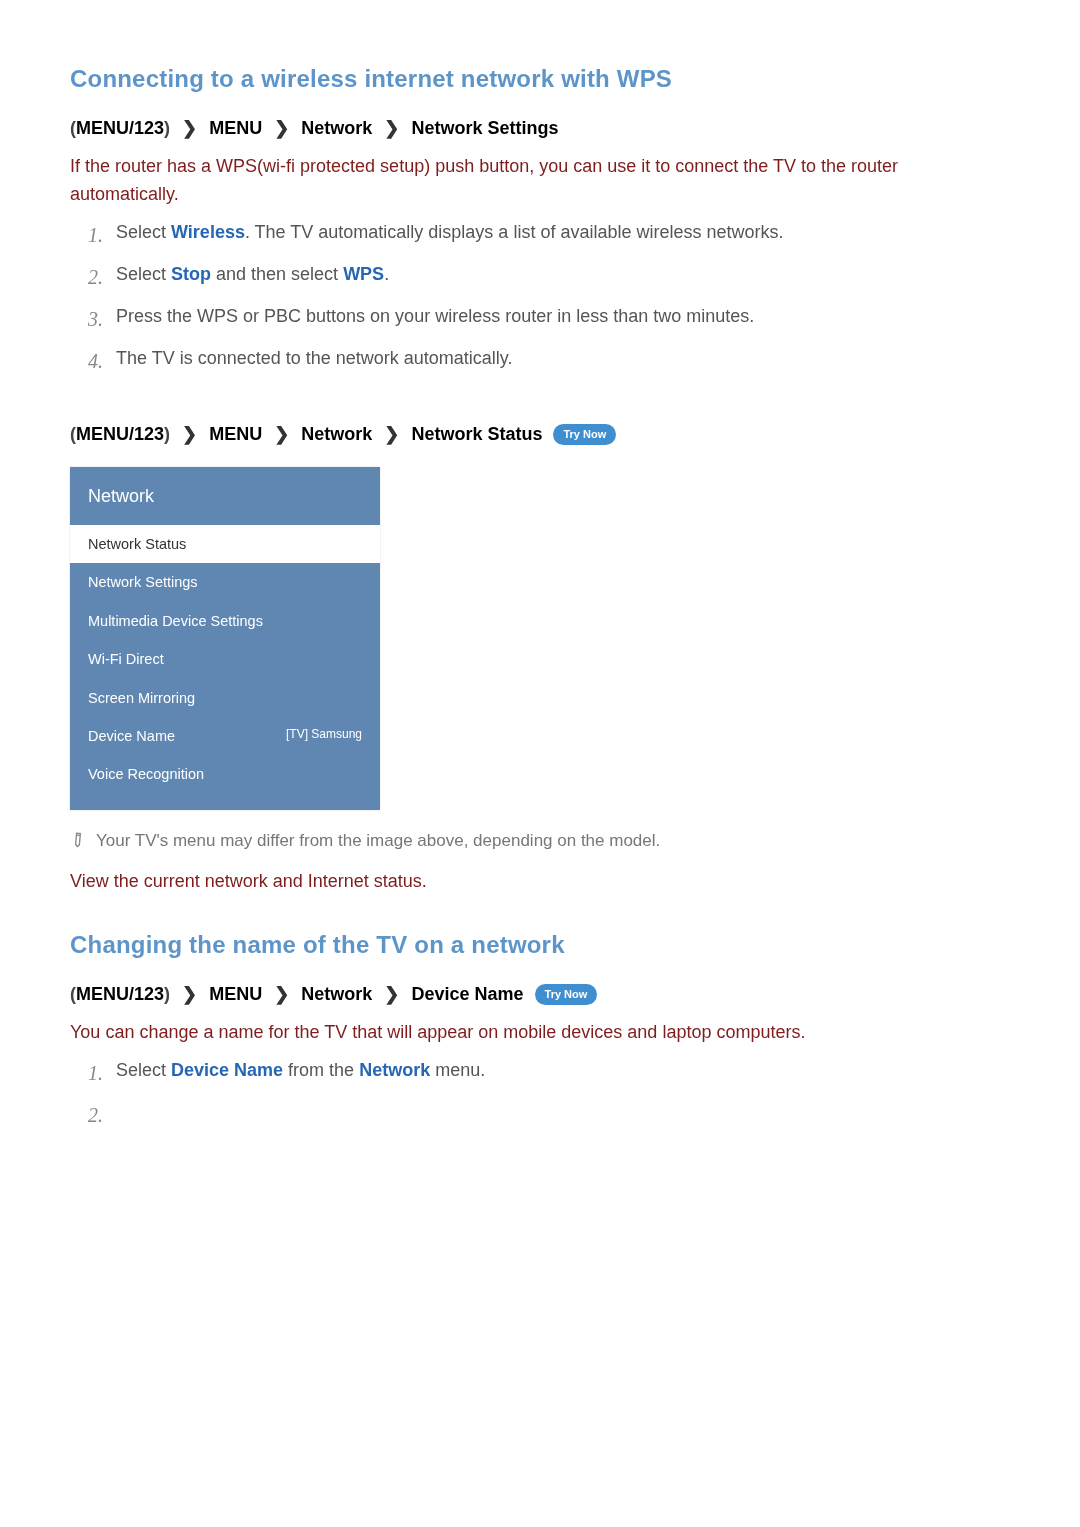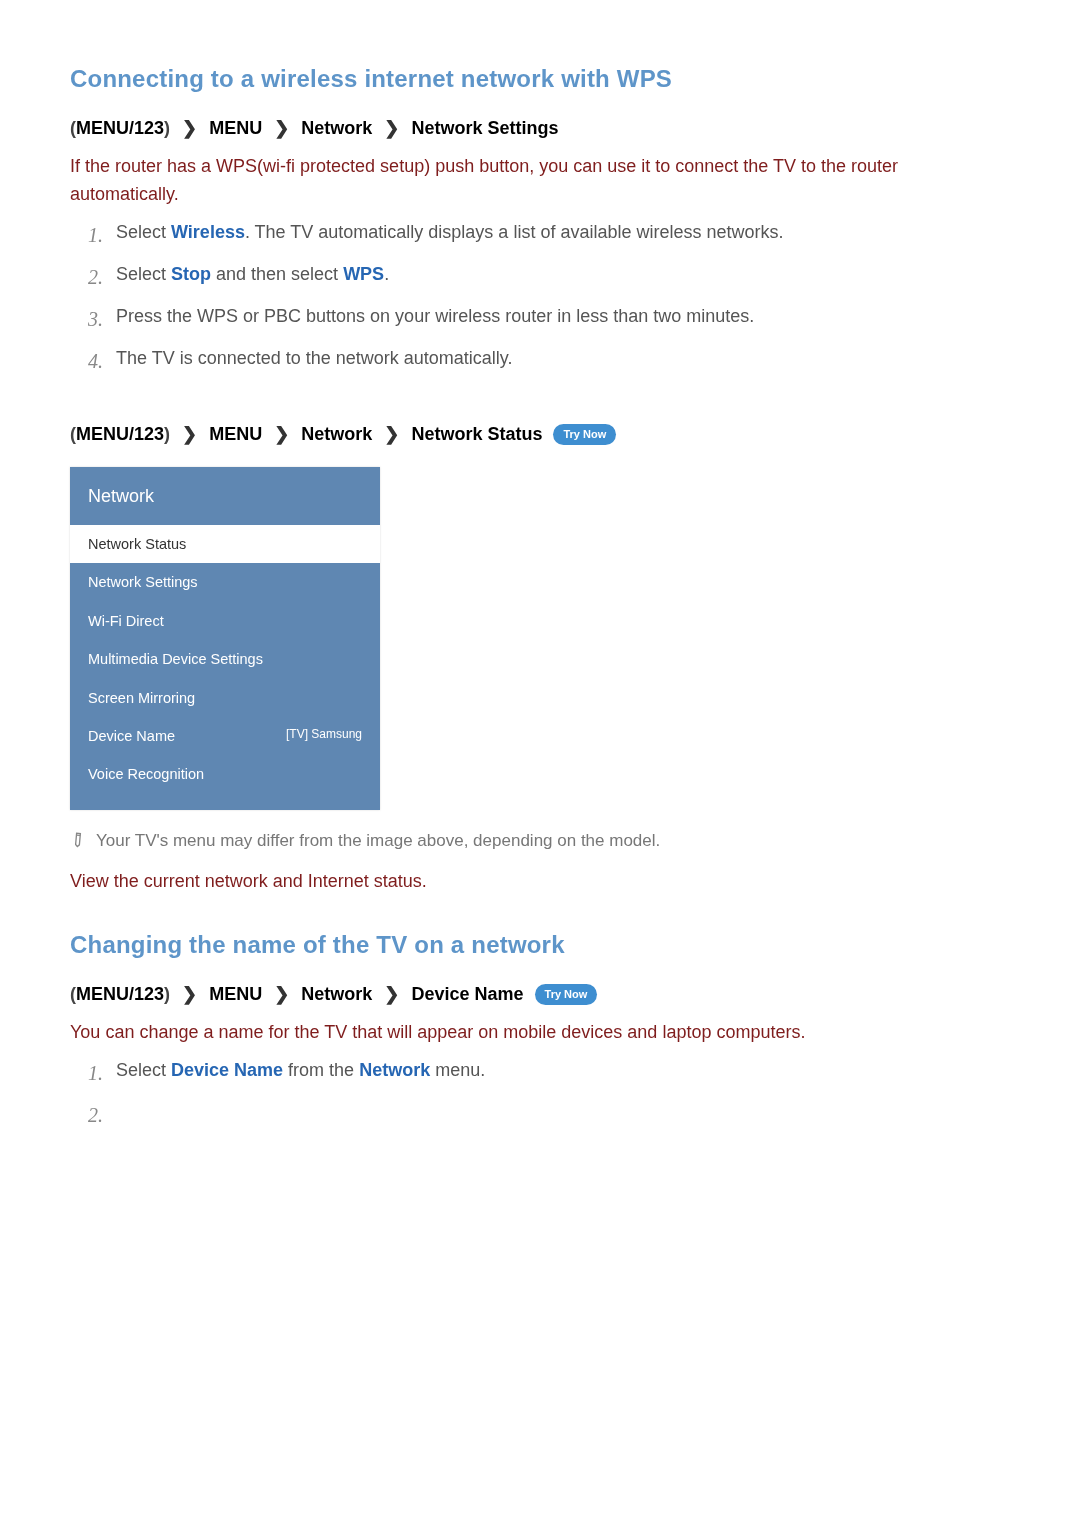--- a/index.html
+++ b/index.html
@@ -157,24 +157,24 @@
 
   <div class="menu-box">
     <div class="menu-title">Network</div>
     <div class="menu-row sel">
         <span>Network Status</span>
       </div>
     <div class="menu-row">
         <span>Network Settings</span>
       </div>
     <div class="menu-row">
+        <span>Multimedia Device Settings</span>
+      </div>
+    <div class="menu-row">
         <span>Wi-Fi Direct</span>
-      </div>
-    <div class="menu-row">
-        <span>Multimedia Device Settings</span>
       </div>
     <div class="menu-row">
         <span>Screen Mirroring</span>
       </div>
     <div class="menu-row">
         <span>Device Name</span>
         <span class="value">[TV] Samsung</span>
       </div>
     <div class="menu-row">
         <span>Voice Recognition</span>

